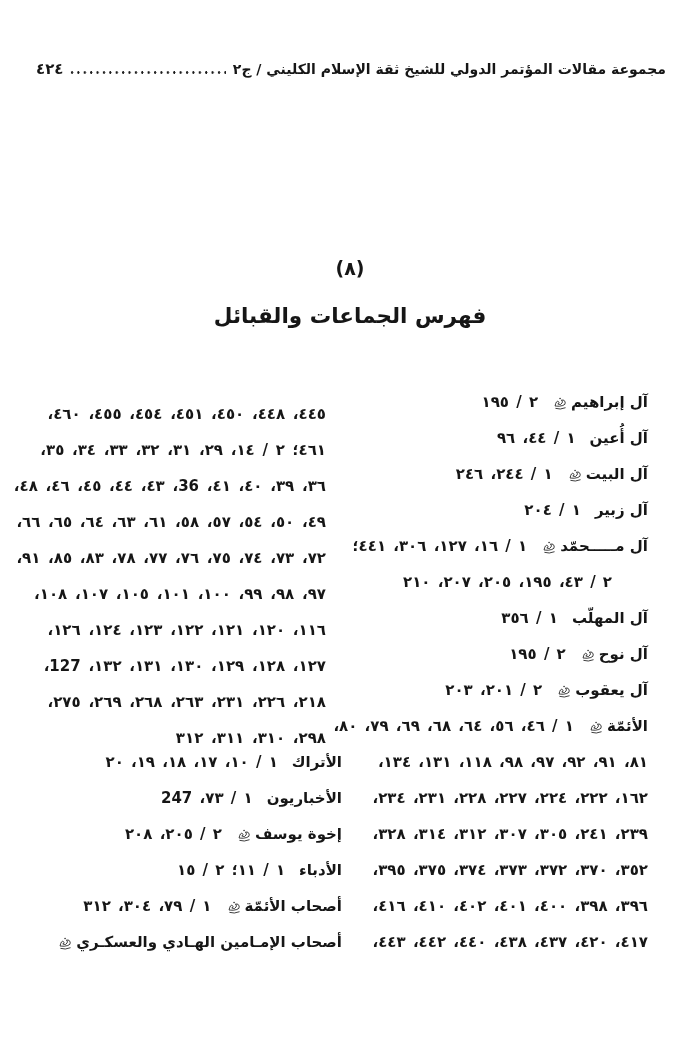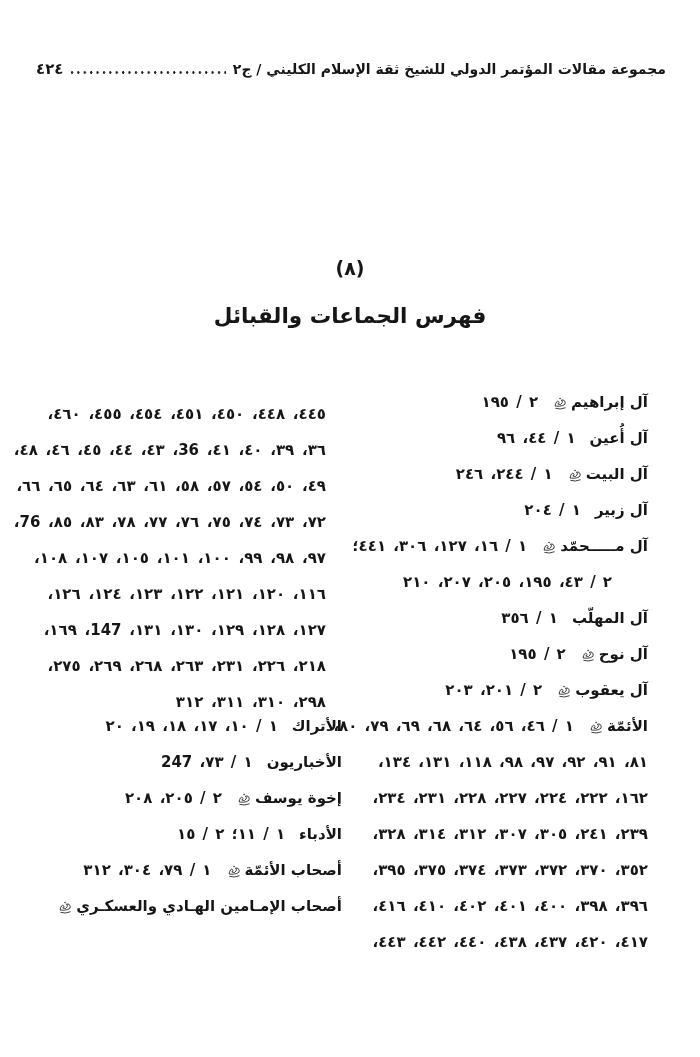--- a/index.html
+++ b/index.html
@@ -148,36 +148,39 @@
       </div>
       <div class="line cont">
         <span class="erefs">٤١٧، ٤٢٠، ٤٣٧، ٤٣٨، ٤٤٠، ٤٤٢، ٤٤٣،</span>
       </div>
     </div>
   <div class="col col-left" id="col-left">
       <div class="line cont">
         <span class="erefs">٤٤٥، ٤٤٨، ٤٥٠، ٤٥١، ٤٥٤، ٤٥٥، ٤٦٠،</span>
       </div>
       <div class="line cont">
+        <span class="erefs">٤٦١؛ ٢ / ١٤، ٢٩، ٣١، ٣٢، ٣٣، ٣٤، ٣٥،</span>
+      </div>
+      <div class="line cont">
         <span class="erefs">٣٦، ٣٩، ٤٠، ٤١، 36، ٤٣، ٤٤، ٤٥، ٤٦، ٤٨،</span>
       </div>
       <div class="line cont">
         <span class="erefs">٤٩، ٥٠، ٥٤، ٥٧، ٥٨، ٦١، ٦٣، ٦٤، ٦٥، ٦٦،</span>
       </div>
       <div class="line cont">
-        <span class="erefs">٧٢، ٧٣، ٧٤، ٧٥، ٧٦، ٧٧، ٧٨، ٨٣، ٨٥، 76،</span>
+        <span class="erefs">٧٢، ٧٣، ٧٤، ٧٥، ٧٦، ٧٧، ٧٨، ٨٣، ٨٥، ٩١،</span>
       </div>
       <div class="line cont">
         <span class="erefs">٩٧، ٩٨، ٩٩، ١٠٠، ١٠١، ١٠٥، ١٠٧، ١٠٨،</span>
       </div>
       <div class="line cont">
         <span class="erefs">١١٦، ١٢٠، ١٢١، ١٢٢، ١٢٣، ١٢٤، ١٢٦،</span>
       </div>
       <div class="line cont">
-        <span class="erefs">١٢٧، ١٢٨، ١٢٩، ١٣٠، ١٣١، 147، ١٦٩،</span>
+        <span class="erefs">١٢٧، ١٢٨، ١٢٩، ١٣٠، ١٣١، ١٣٢، 127،</span>
       </div>
       <div class="line cont">
         <span class="erefs">٢١٨، ٢٢٦، ٢٣١، ٢٦٣، ٢٦٨، ٢٦٩، ٢٧٥،</span>
       </div>
       <div class="line cont">
         <span class="erefs">٢٩٨، ٣١٠، ٣١١، ٣١٢</span>
       </div>
       <div class="line entry">
         <span class="ename">الأتراك</span>
         <span class="erefs">١ / ١٠، ١٧، ١٨، ١٩، ٢٠</span>

